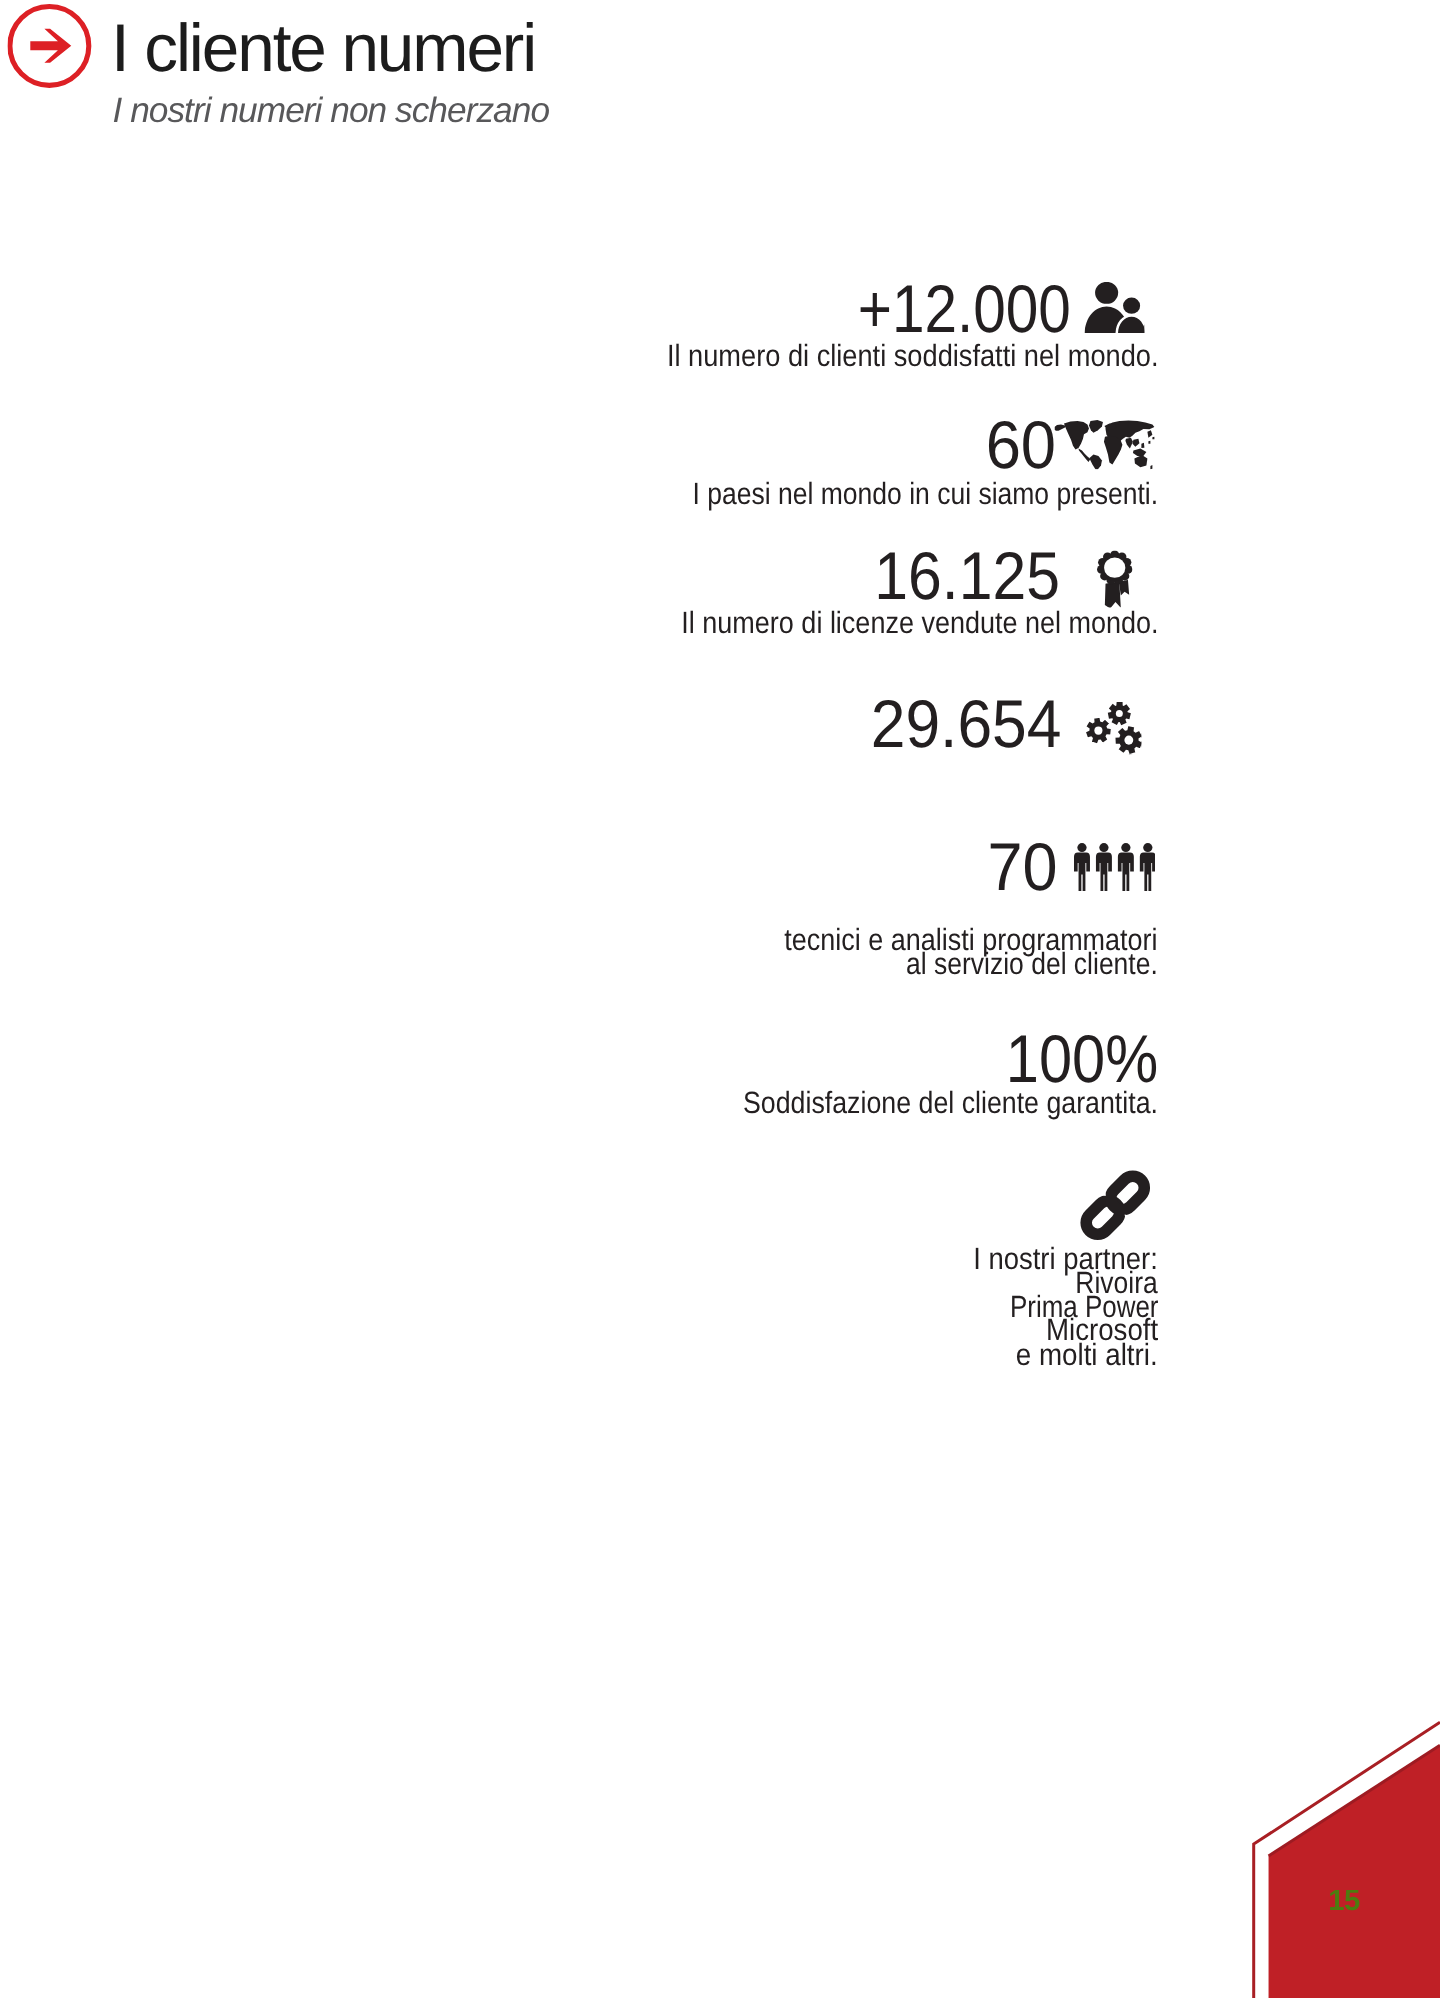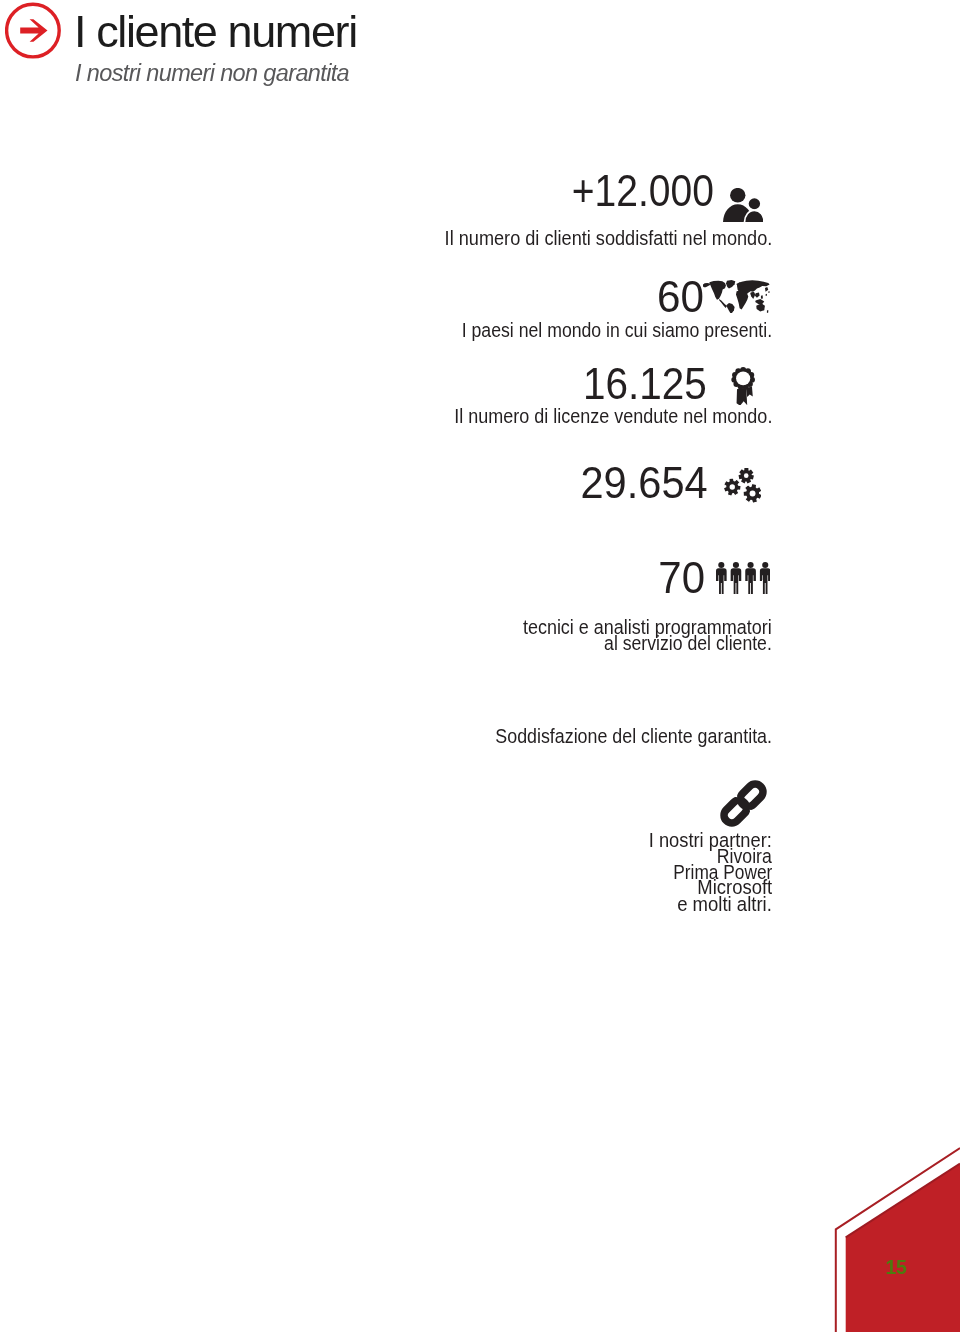--- a/index.html
+++ b/index.html
@@ -34,23 +34,23 @@
 </head>
 <body>
 
 <div class="page">
 
   <svg class="arrow-badge" viewBox="0 0 57 57">
     <circle cx="27.9" cy="28.6" r="26.3" fill="none" stroke="#dd2025" stroke-width="3.4"></circle>
     <path d="M15.2,25.5 L33.6,25.5 L24.6,17.2 L28.4,17.2 L42.5,28.5 L28.4,39.8 L24.6,39.8 L33.6,31.5 L15.2,31.5 Z" fill="#dd2025"></path>
   </svg>
   <div class="title">I cliente numeri</div>
-  <div class="subtitle">I nostri numeri non garantita</div>
+  <div class="subtitle">I nostri numeri non scherzano</div>
 
-  <div class="rrow" style="top:168px;width:713.7px">
+  <div class="rrow" style="top:183px;width:713.7px">
     <span class="num" style="transform:scaleX(0.867)">+12.000</span>
   </div>
   <svg class="ico" style="left:723.1px;top:187.7px;width:40.3px;height:34.7px" viewBox="0 0 38.25 34.5" preserveAspectRatio="none">
     <g fill="#231f20">
       <circle cx="14" cy="7.2" r="7.3"></circle>
       <path d="M0 34.7 C0 24 6.3 16.2 14 16.2 C21.7 16.2 28 24 28 34.7 Z"></path>
       <circle cx="29.8" cy="15.7" r="5.4"></circle>
       <path d="M20.4 34.7 C20.4 27.3 24.6 22.3 29.8 22.3 C35 22.3 39.2 27.3 39.2 34.7 Z" stroke="#fff" stroke-width="1.6"></path>
     </g>
   </svg>
@@ -143,20 +143,23 @@
       <use href="#stickfig" x="82.5"></use>
     </g>
   </svg>
   <div class="rrow" style="top:616.1px;width:772px">
     <span class="desc" style="transform:scaleX(0.877)">tecnici e analisti programmatori</span>
   </div>
   <div class="rrow" style="top:631.6px;width:772px">
     <span class="desc" style="transform:scaleX(0.861)">al servizio del cliente.</span>
   </div>
 
+  <div class="rrow" style="top:682.8px;width:772.4px">
+    <span class="num" style="transform:scaleX(0.882)">100%</span>
+  </div>
   <div class="rrow" style="top:725.1px;width:772px">
     <span class="desc" style="transform:scaleX(0.870)">Soddisfazione del cliente garantita.</span>
   </div>
 
   <svg class="ico" style="left:716px;top:776px;width:55px;height:55px" viewBox="0 0 100 100">
     <g transform="rotate(-45 50 50)">
       <g fill="none" stroke="#231f20" stroke-width="14">
         <rect x="6" y="36" width="46" height="28" rx="14"></rect>
         <rect x="48" y="36" width="46" height="28" rx="14"></rect>
       </g>

